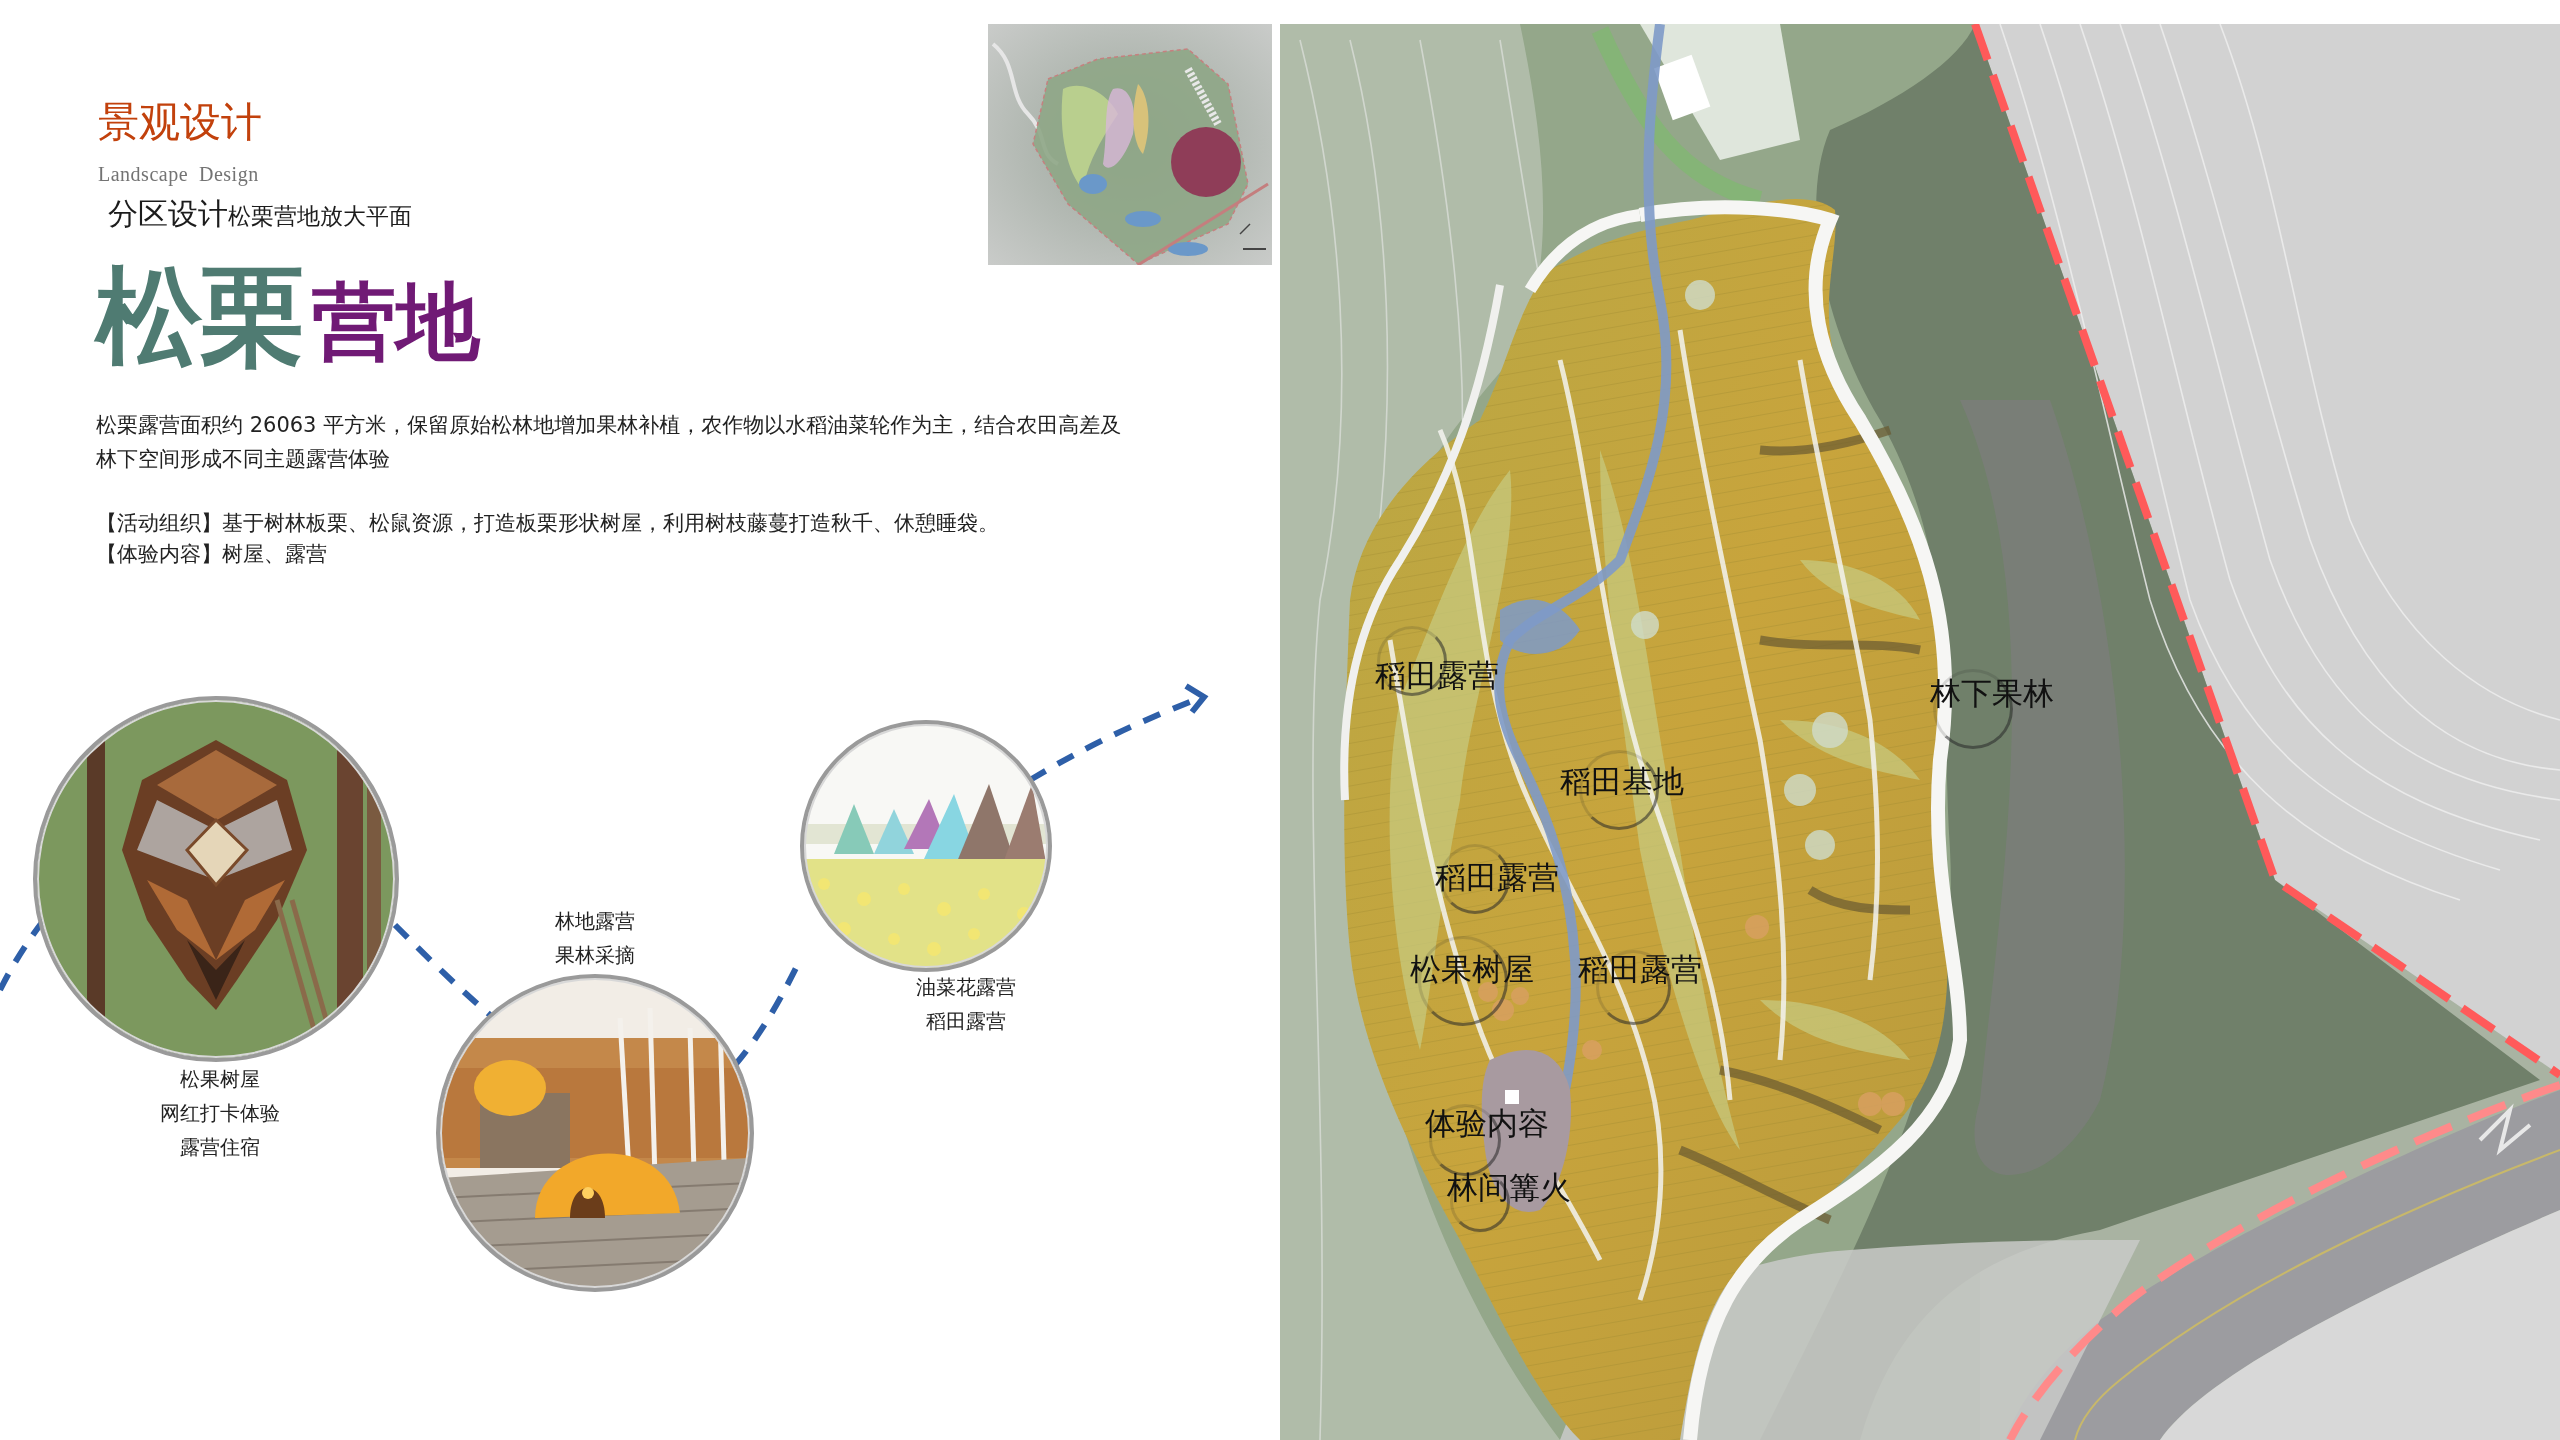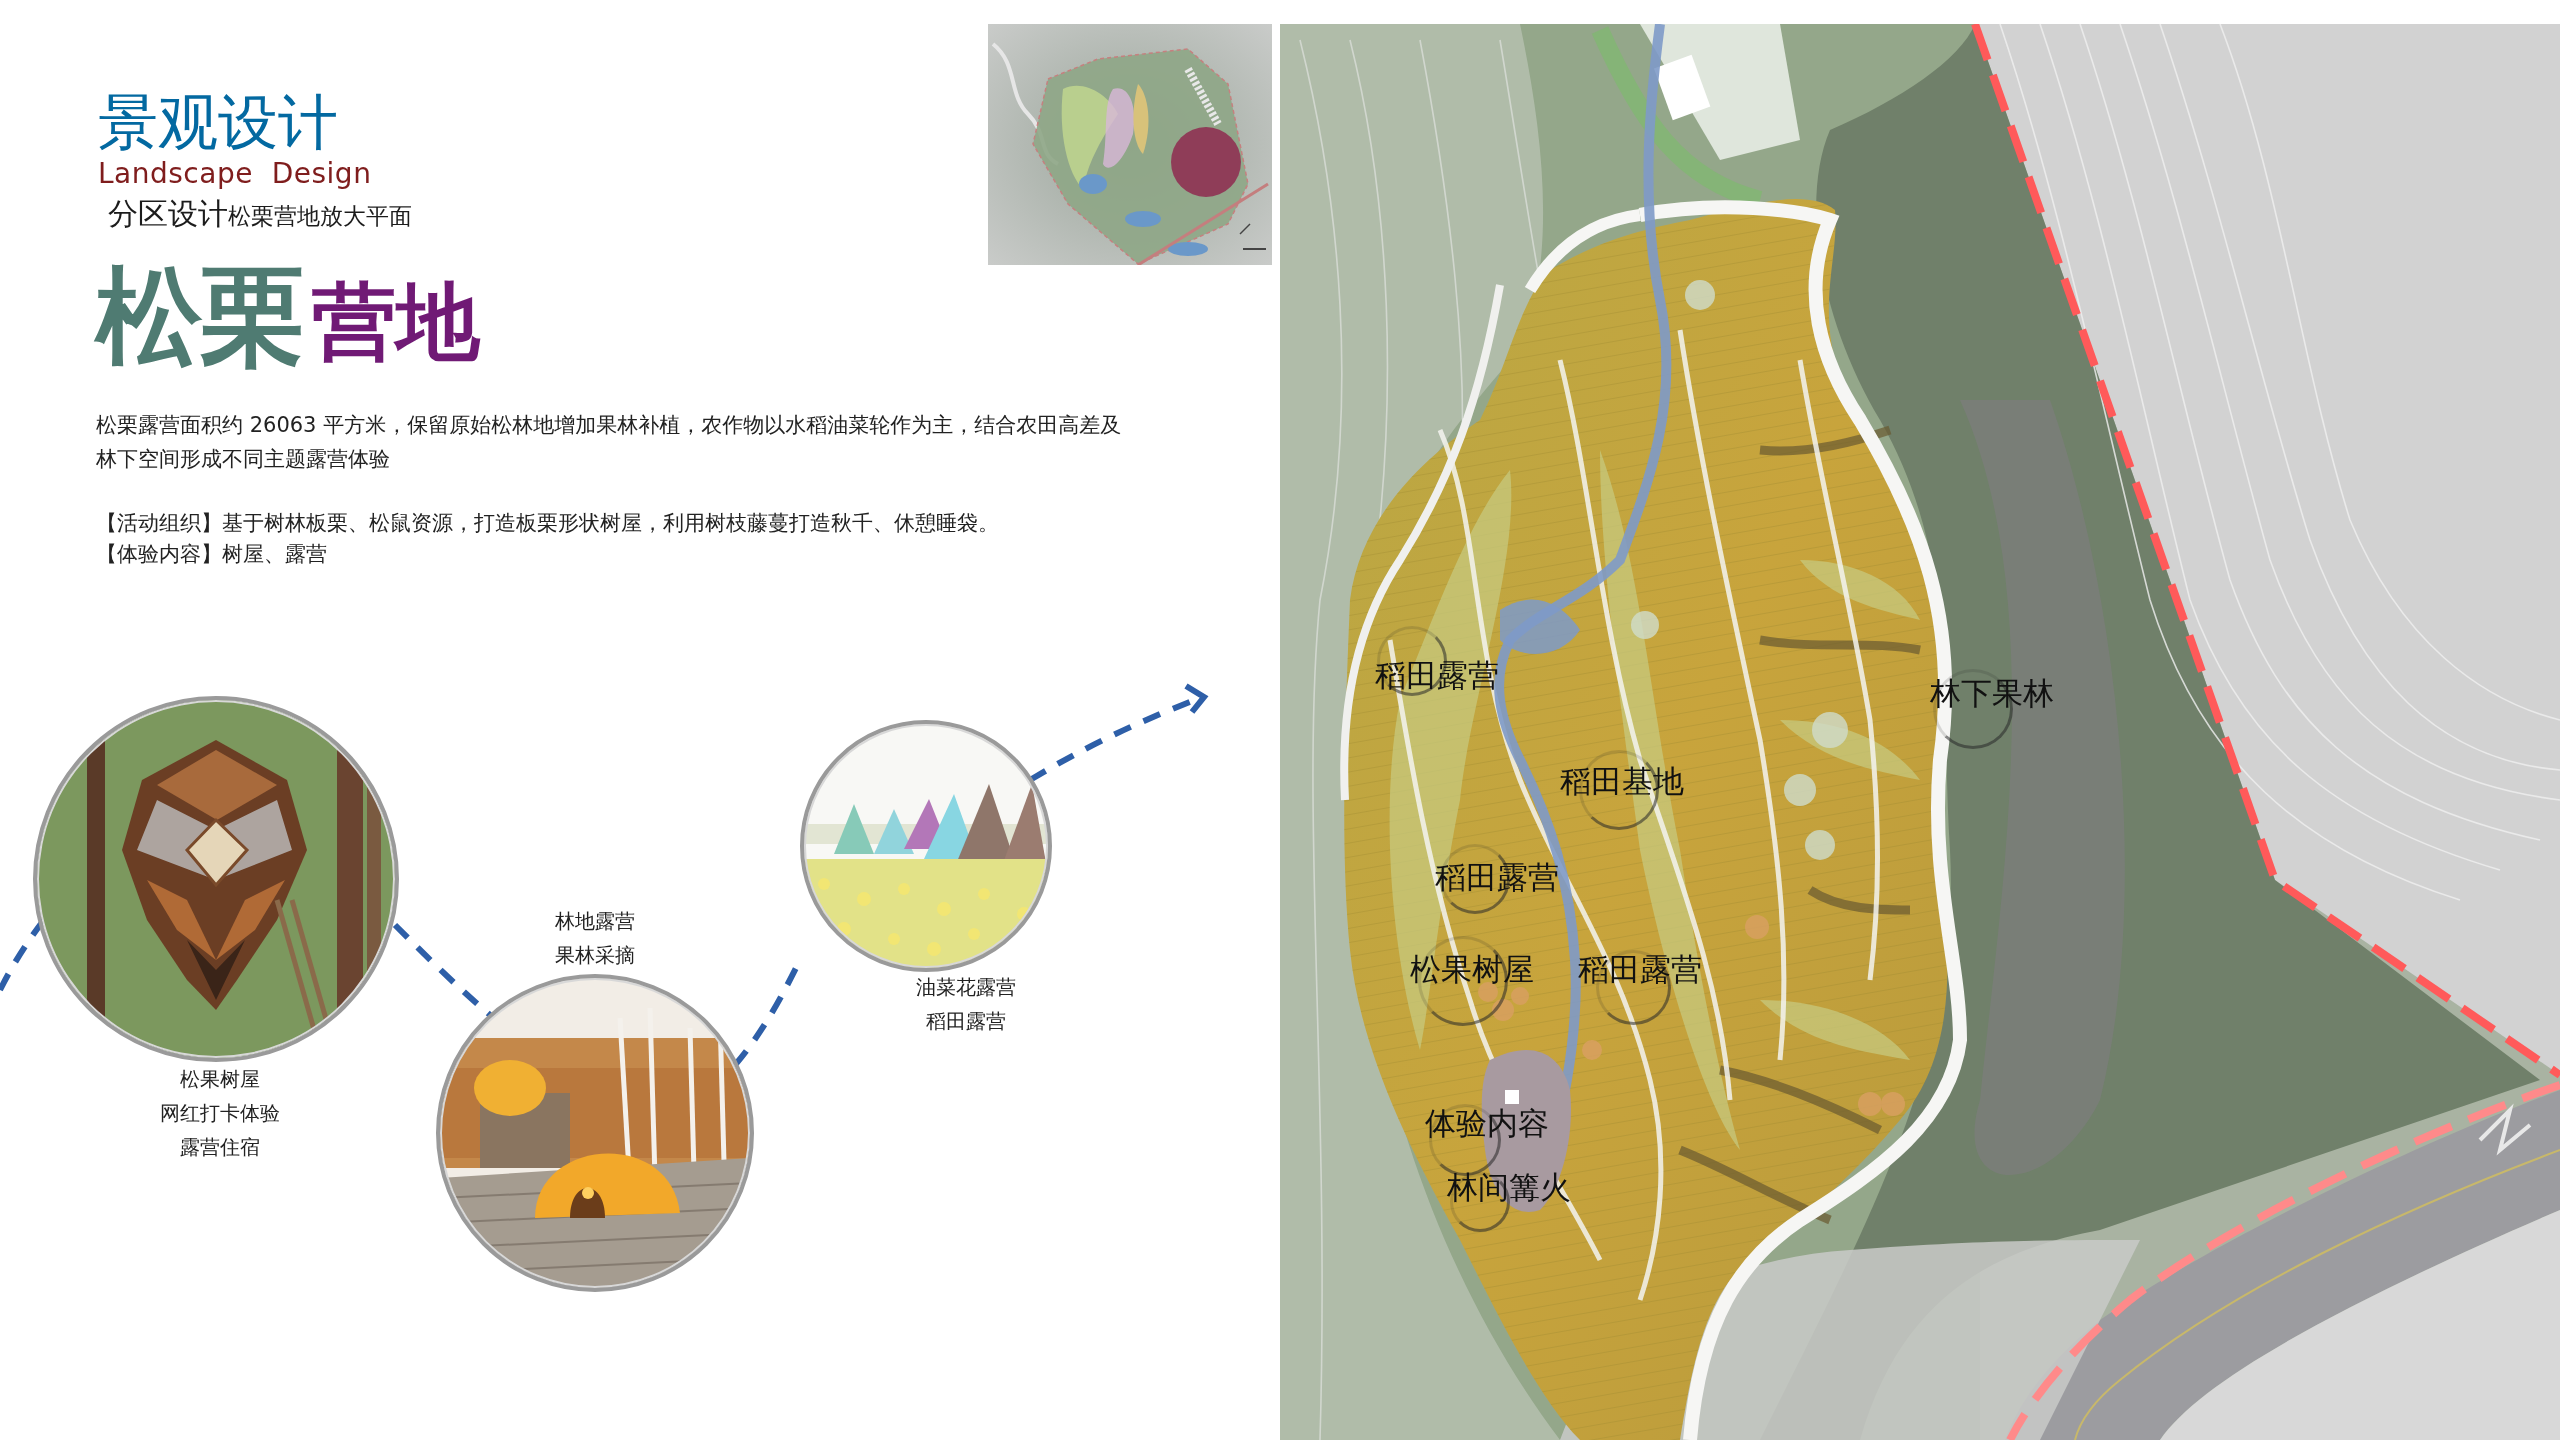--- a/index.html
+++ b/index.html
@@ -1,20 +1,20 @@
 <!DOCTYPE html>
 <html><head>
 <meta charset="utf-8">
 <style>
   html, body { margin:0; padding:0; }
   body { width:2560px; height:1440px; position:relative; overflow:hidden; background:#ffffff;
          font-family:"DejaVu Sans","Liberation Sans",sans-serif; color:#1a1a1a; }
   .abs { position:absolute; }
-  .title-cn { left:98px; top:92px; font-size:60px; line-height:60px; color:#0369a1; }
-  .title-en { left:98px; top:156px; font-size:28px; line-height:36px; color:#7f1d1d; letter-spacing:0.5px; }
+  .title-cn { left:98px; top:92px; font-size:41px; line-height:60px; color:#c2410c; }
+  .title-en { left:98px; top:156px; font-size:20px; line-height:36px; color:#737373; letter-spacing:0.5px;font-family:Liberation Serif, serif; }
   .sub-row { left:108px; top:194px; display:flex; align-items:baseline; }
   .sub-a { font-size:30px; line-height:40px; color:#1c1c1c; }
   .sub-b { font-size:23px; line-height:40px; color:#1c1c1c; }
   .big-title { left:96px; top:262px; display:flex; align-items:flex-end; font-weight:bold; }
   .big-a { font-size:106px; line-height:110px; color:#4f7b72; letter-spacing:-2px; }
   .big-b { font-size:84px; line-height:100px; color:#701a75; margin-left:8px; }
   .body-text { left:96px; top:408px; width:1040px; font-size:21px; line-height:34px; color:#222; }
   .para-activity { left:96px; top:506px; font-size:21px; line-height:34px; color:#222; }
   .para-exp { left:96px; top:537px; font-size:21px; line-height:34px; color:#222; }
   .tag { font-weight:normal; }

